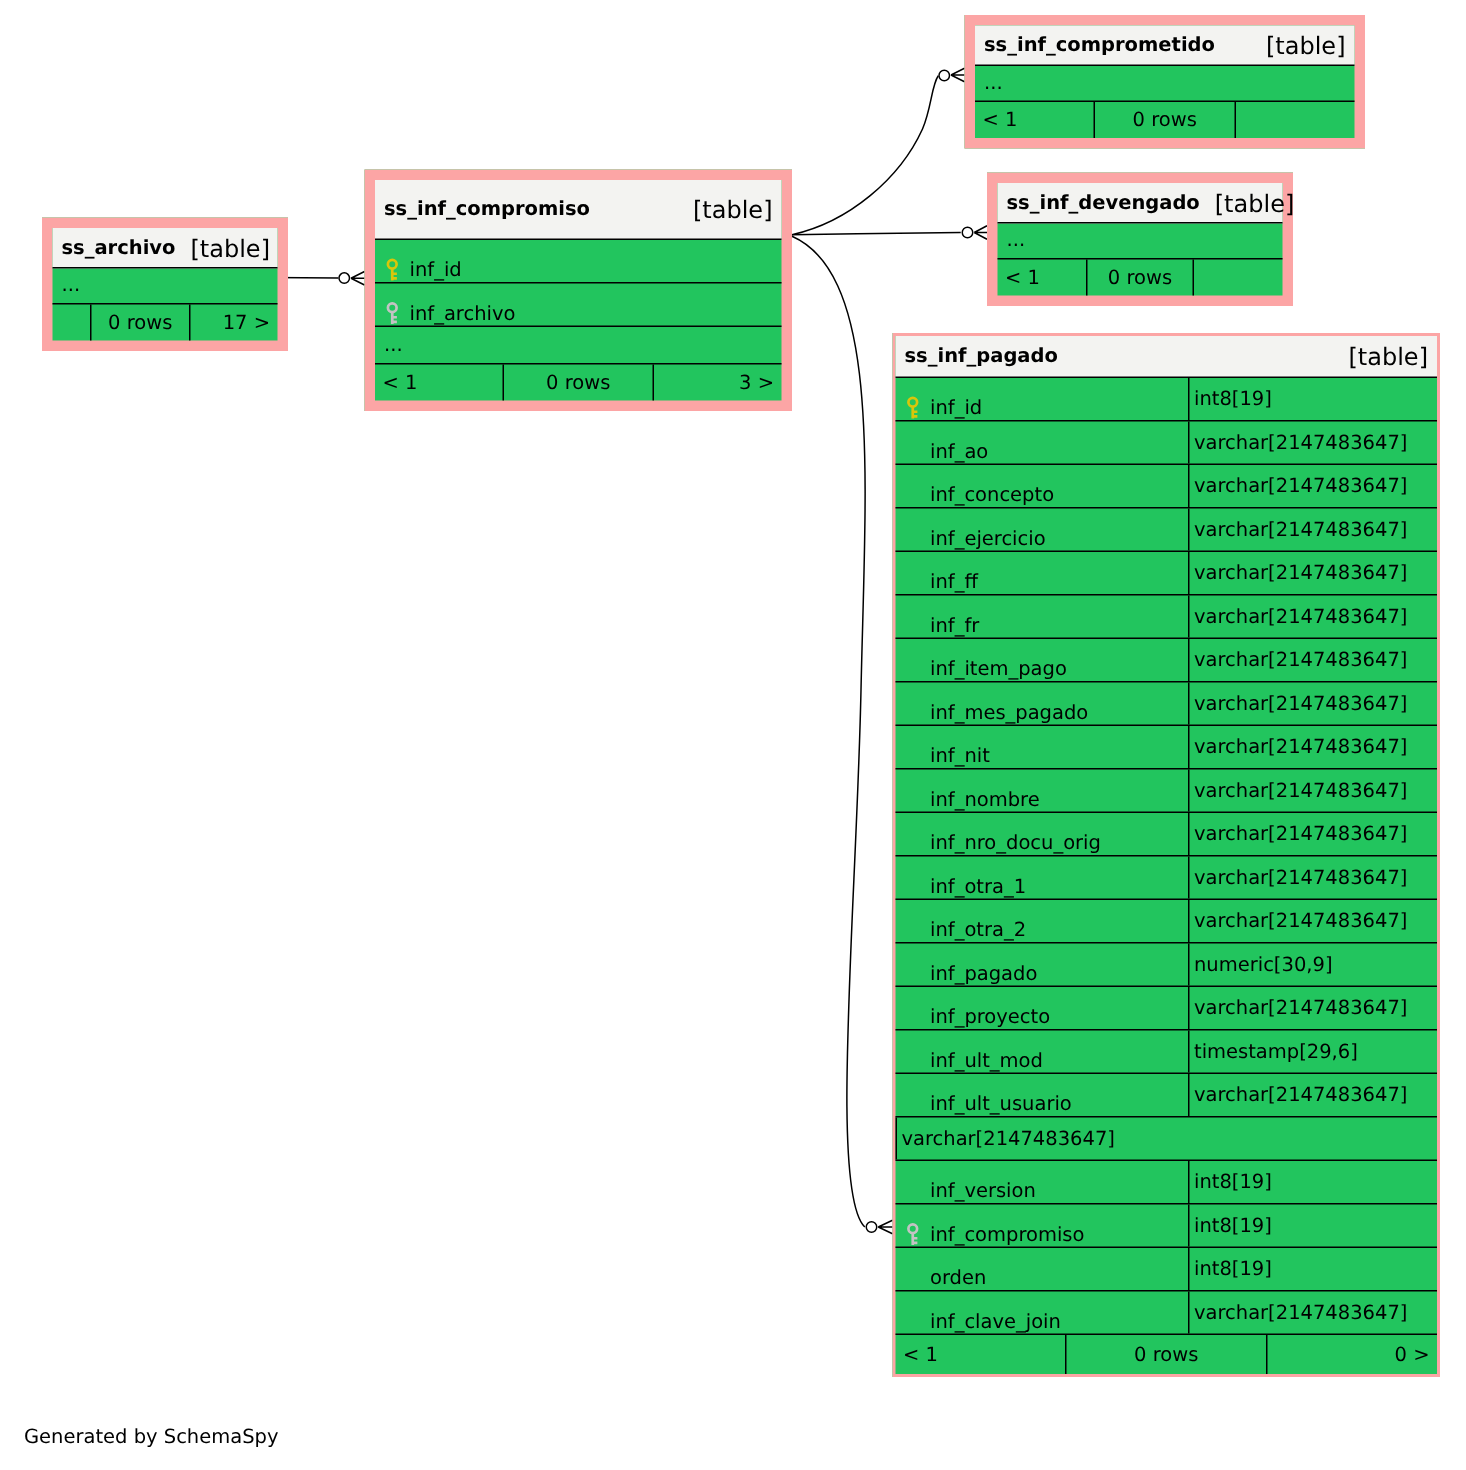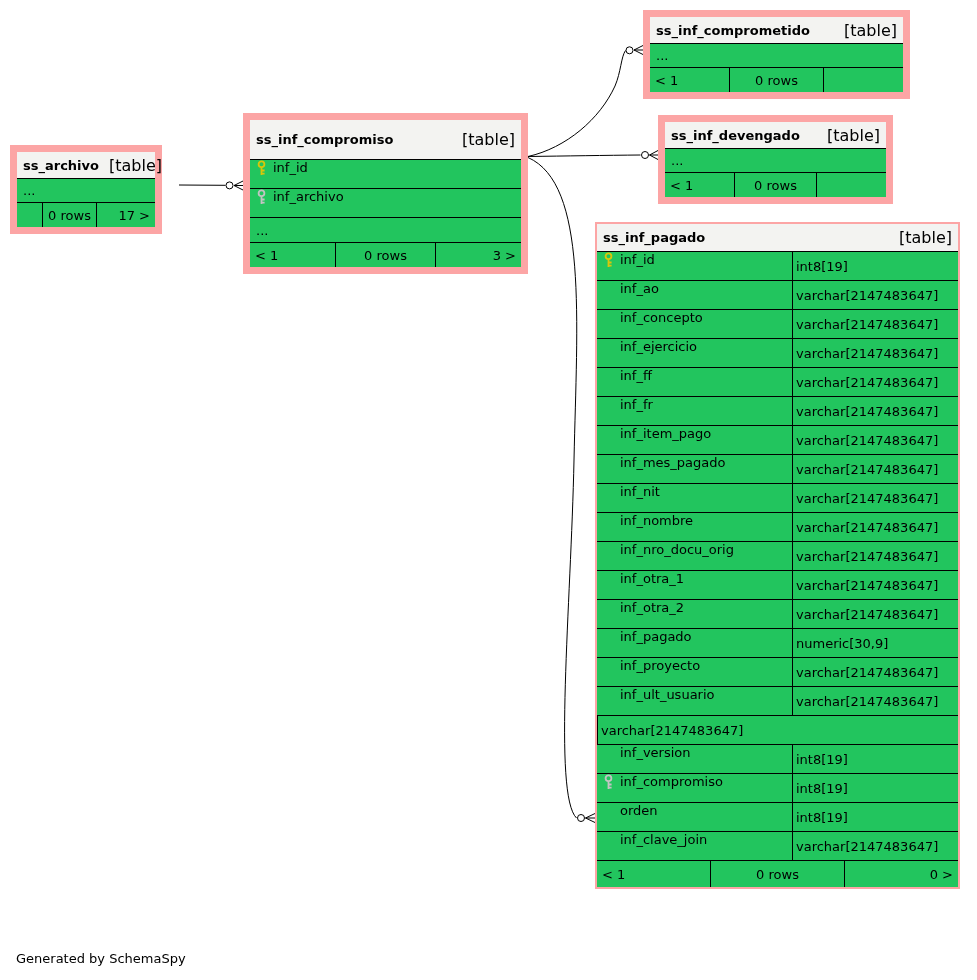--- a/index.html
+++ b/index.html
@@ -16,21 +16,21 @@
   .db-table.focus { border-width:2px; }
 
   .tbl-header { display:flex; justify-content:space-between; align-items:center; gap:10px;
                 background:#f3f3f1; border-bottom:1px solid #000; padding:0 6px; height:27px; }
   .t-compromiso .tbl-header { height:40px; }
   .t-pagado .tbl-header { height:28px; }
   .tbl-name { font-weight:bold; white-space:nowrap; }
   .tbl-badge { font-size:16px; white-space:nowrap; }
 
   .col-row { display:flex; align-items:stretch; border-bottom:1px solid #000; height:29px; }
-  .name-cell { display:flex; align-items:flex-start; gap:6px; padding:0 6px; flex:1; min-width:0; }
+  .name-cell { display:flex; align-items:flex-end; gap:6px; padding:0 6px; flex:1; min-width:0; }
   .key-icon { width:11px; height:16px; visibility:hidden; flex:0 0 auto; }
   .key-primary .key-icon { visibility:visible; color:#d9c60a; }
   .key-foreign .key-icon { visibility:visible; color:#c3c3c3; }
   .col-name { white-space:nowrap; }
   .type-cell { display:flex; align-items:center; border-left:1px solid #000; padding:0 3px; white-space:nowrap; }
   .t-pagado .name-cell { flex:0 0 195px; }
   .t-pagado .type-cell { flex:1; }
 
   .ellipsis-row { display:flex; align-items:center; padding:0 6px; height:24px; border-bottom:1px solid #000; }
   .t-compromiso .ellipsis-row { height:25px; }
@@ -67,21 +67,21 @@
       <circle class="odot" cx="645" cy="155" r="3.5"></circle>
       <path class="crow" d="M649.5,155 L658,150.5 M649.5,155 L658,155 M649.5,155 L658,159.5"></path>
     </g>
     <g>
       <path class="edge" d="M528,157.5 C588,184 577,320 574,460 C571,605 553,795 576.5,818"></path>
       <circle class="odot" cx="581" cy="818" r="3.5"></circle>
       <path class="crow" d="M585.5,818 L595,813.5 M585.5,818 L595,818 M585.5,818 L595,822.5"></path>
     </g>
   </svg>
 
-  <div class="db-table t-archivo" style="left:10px; top:145px; width:152px;">
+  <div class="db-table t-archivo" style="left:28px; top:145px; width:164px;">
     <div class="tbl-header">
       <span class="tbl-name">ss_archivo</span>
       <span class="tbl-badge">[table]</span>
     </div>
     <div class="ellipsis-row">...</div>
     <div class="tbl-footer">
       <span class="ft-cell ft-prev"></span>
       <span class="ft-cell ft-rows">0 rows</span>
       <span class="ft-cell ft-next">17 &gt;</span>
     </div>
@@ -128,21 +128,21 @@
       <span class="tbl-badge">[table]</span>
     </div>
     <div class="ellipsis-row">...</div>
     <div class="tbl-footer">
       <span class="ft-cell ft-prev">&lt; 1</span>
       <span class="ft-cell ft-rows">0 rows</span>
       <span class="ft-cell ft-next"></span>
     </div>
   </div>
 
-  <div class="db-table t-devengado" style="left:658px; top:115px; width:235px;">
+  <div class="db-table t-devengado" style="left:658px; top:115px; width:204px;">
     <div class="tbl-header">
       <span class="tbl-name">ss_inf_devengado</span>
       <span class="tbl-badge">[table]</span>
     </div>
     <div class="ellipsis-row">...</div>
     <div class="tbl-footer">
       <span class="ft-cell ft-prev">&lt; 1</span>
       <span class="ft-cell ft-rows">0 rows</span>
       <span class="ft-cell ft-next"></span>
     </div>
@@ -313,20 +313,30 @@
           <span class="name-cell">
             <svg class="key-icon" viewBox="0 0 11 16">
               <circle cx="5.5" cy="4.2" r="2.9" fill="none" stroke="currentColor" stroke-width="1.8"></circle>
               <path d="M5.5,7.1 L5.5,15 M5.5,10.5 L8.6,10.5 M5.5,13.6 L8.6,13.6" fill="none" stroke="currentColor" stroke-width="1.8"></path>
             </svg>
             <span class="col-name">inf_proyecto</span>
           </span>
           <span class="type-cell">varchar[2147483647]</span>
         </div>
 
+        <div class="col-row">
+          <span class="name-cell">
+            <svg class="key-icon" viewBox="0 0 11 16">
+              <circle cx="5.5" cy="4.2" r="2.9" fill="none" stroke="currentColor" stroke-width="1.8"></circle>
+              <path d="M5.5,7.1 L5.5,15 M5.5,10.5 L8.6,10.5 M5.5,13.6 L8.6,13.6" fill="none" stroke="currentColor" stroke-width="1.8"></path>
+            </svg>
+            <span class="col-name">inf_ult_mod</span>
+          </span>
+          <span class="type-cell">timestamp[29,6]</span>
+        </div>
 
         <div class="col-row">
           <span class="name-cell">
             <svg class="key-icon" viewBox="0 0 11 16">
               <circle cx="5.5" cy="4.2" r="2.9" fill="none" stroke="currentColor" stroke-width="1.8"></circle>
               <path d="M5.5,7.1 L5.5,15 M5.5,10.5 L8.6,10.5 M5.5,13.6 L8.6,13.6" fill="none" stroke="currentColor" stroke-width="1.8"></path>
             </svg>
             <span class="col-name">inf_ult_usuario</span>
           </span>
           <span class="type-cell">varchar[2147483647]</span>

